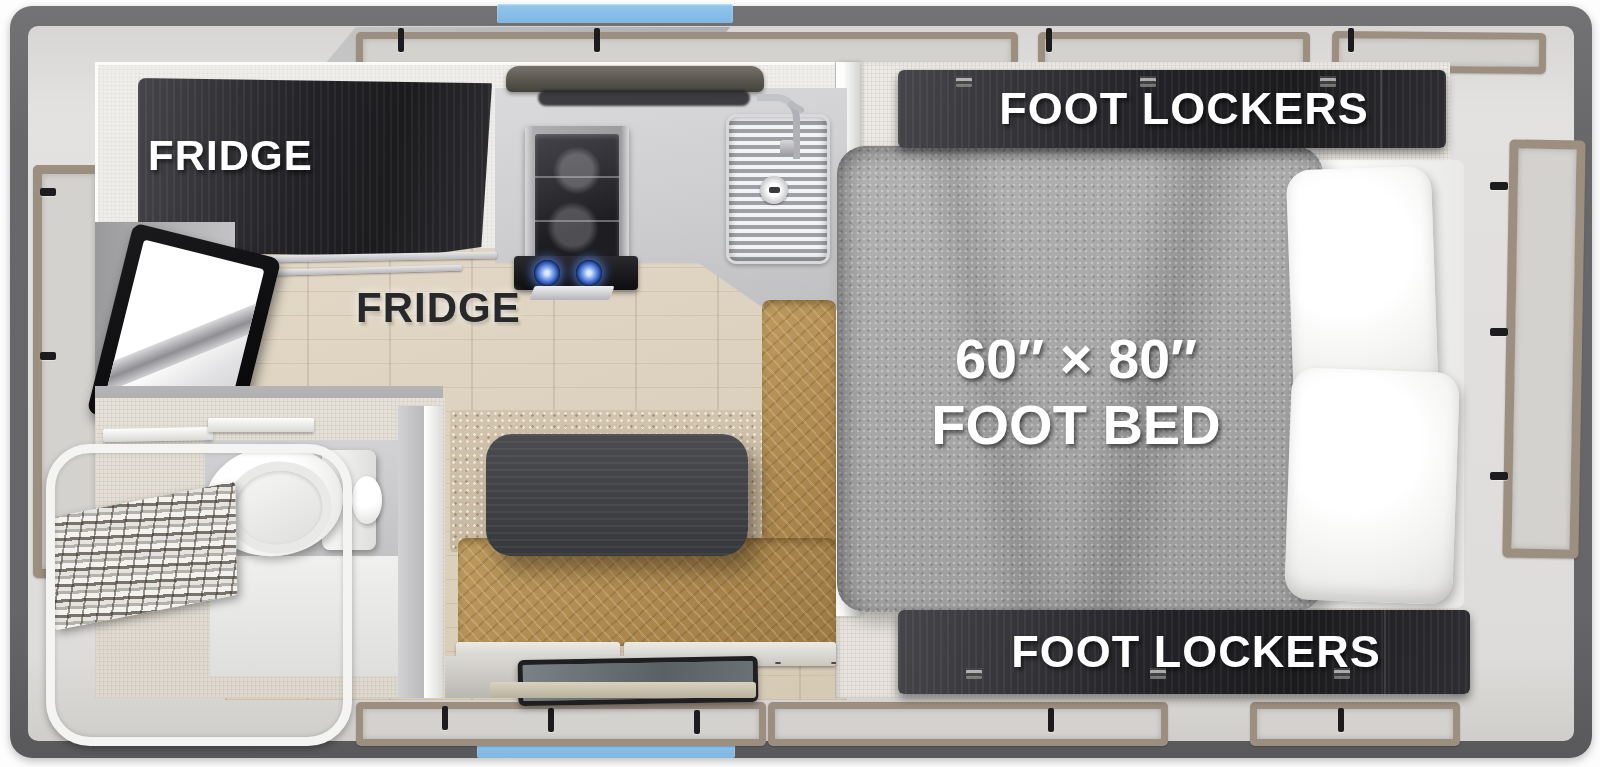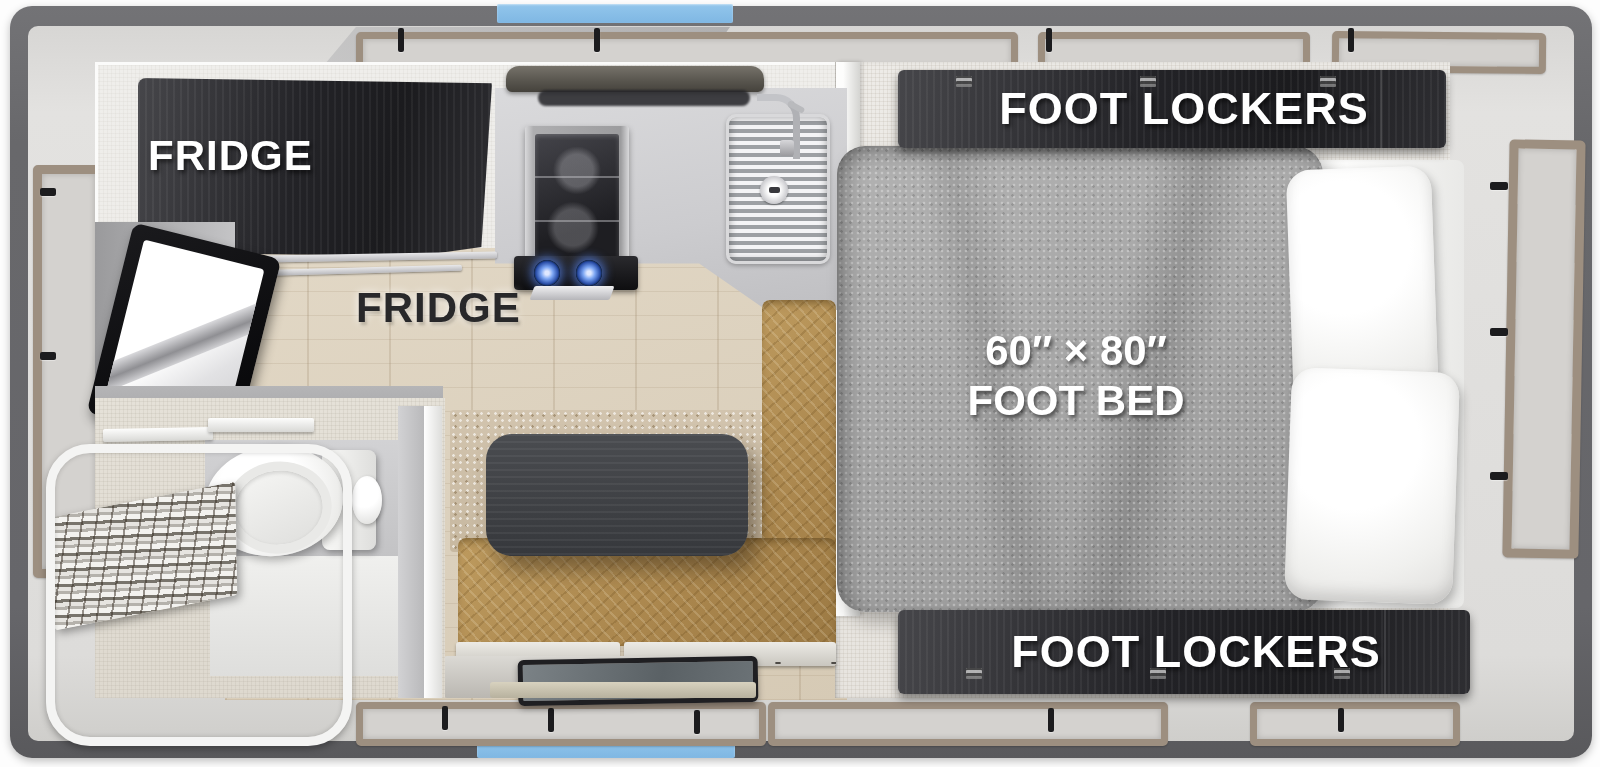--- a/index.html
+++ b/index.html
@@ -76,21 +76,21 @@
          box-shadow:inset 0 2px 0 #4a4a4a,inset 0 5px 0 #d9d9d9,inset 0 8px 0 #4a4a4a;opacity:.75;}
   .shelf-strip{background:linear-gradient(180deg,#e8e8ea,#b9b9bd);border-radius:2px;box-shadow:0 1px 2px rgba(0,0,0,.4);}
 
   
   .plan-label{color:#ffffff;font-weight:bold;text-shadow:2px 3px 4px rgba(0,0,0,.55);white-space:nowrap;}
   .storage-label{left:148px;top:132px;font-size:42px;letter-spacing:1px;}
   .fridge-label{left:356px;top:284px;font-size:42px;letter-spacing:1px;color:#28282a;
          text-shadow:0 0 10px rgba(255,255,255,.9),2px 3px 3px rgba(80,70,50,.35);font-weight:bold;white-space:nowrap;}
   .fl-label{font-size:45px;letter-spacing:1px;margin-left:24px;}
   .bed-text{left:880px;top:326px;width:392px;text-align:center;line-height:1.18;}
-  .bed-text div{font-size:42px;}
+  .bed-text div{font-size:56px;}
 
   
   .counter-backwall{left:495px;top:88px;width:352px;height:62px;background:linear-gradient(180deg,#97979a,#aeaeb1);}
   .counter{left:495px;top:88px;width:352px;height:222px;
          background:linear-gradient(170deg,#dadadc 0%,#cccccf 60%,#bfbfc2 100%);
          clip-path:polygon(0 0,100% 0,100% 100%,77% 100%,58% 79%,0 79%);}
   .hood{left:506px;top:66px;width:258px;height:26px;border-radius:13px 13px 6px 6px;
          background:linear-gradient(180deg,#76726a,#57544d 60%,#45423c);box-shadow:0 2px 4px rgba(0,0,0,.4);}
   .hood-shadow{left:538px;top:90px;width:212px;height:16px;border-radius:8px;background:#232327;filter:blur(1px);opacity:.85;}
   .oven{left:525px;top:126px;width:104px;height:146px;background:linear-gradient(90deg,#d9d9db,#aeaeb0 8%,#9c9c9e 92%,#d9d9db);

